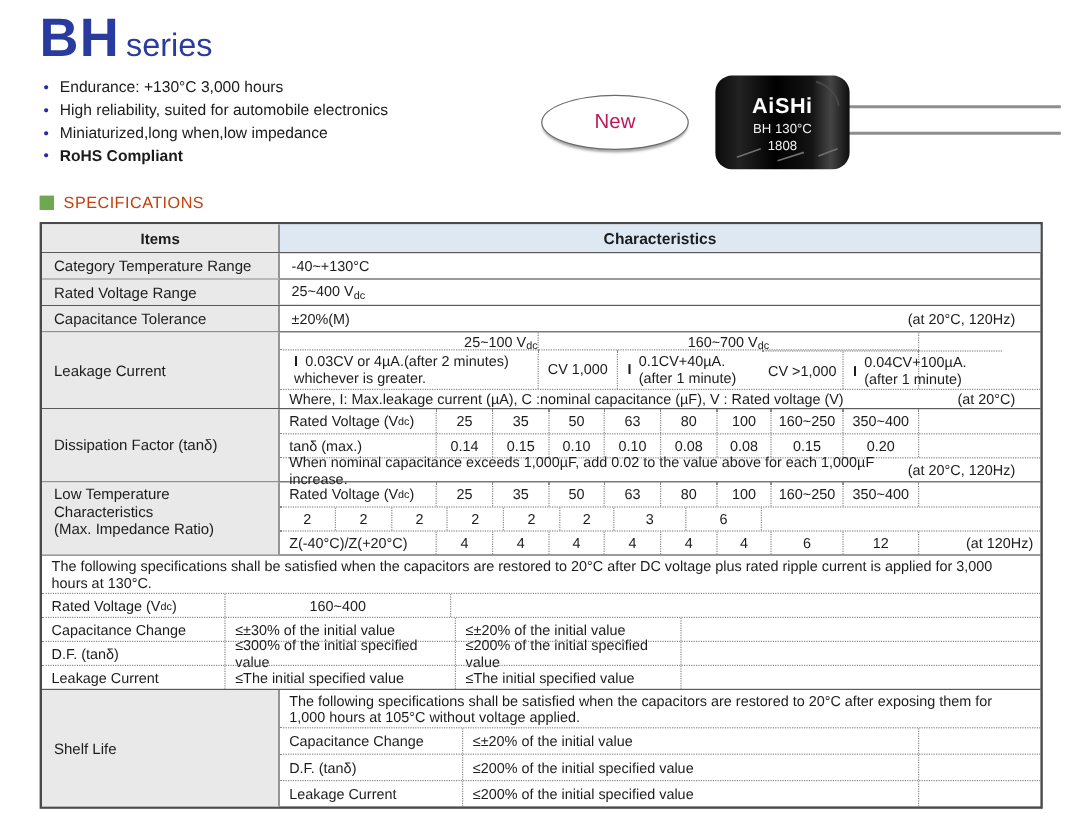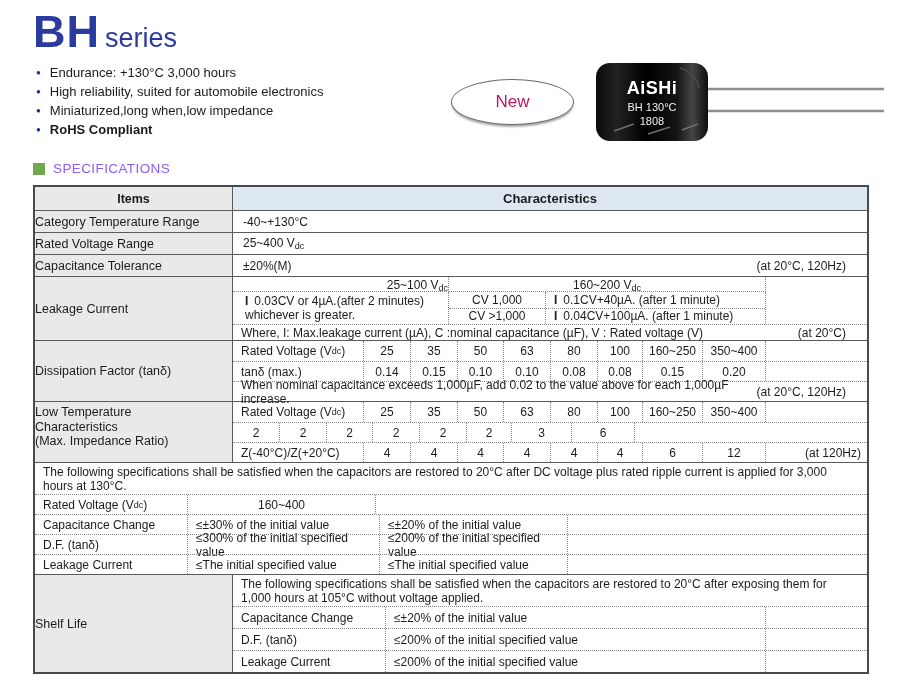--- a/index.html
+++ b/index.html
@@ -21,49 +21,49 @@
   .new-badge { position:absolute; left:451px; top:79px; width:123px; height:46px; border:1px solid #6a6a6a;
     border-radius:50%; display:flex; align-items:center; justify-content:center; font-size:17px; color:#be185d;
     background:#fff; box-shadow:0 3px 2px -1px #a8a8a8; }
 
   
   .capacitor { position:absolute; left:596px; top:61px; }
 
   
   .spec-heading { position:absolute; left:33px; top:161px; display:flex; align-items:center; }
   .green-sq { width:12px; height:12px; background:#6fa94f; margin-right:8px; }
-  .spec-label { font-size:13.5px; color:#8b5cf6; letter-spacing:0.4px; }
+  .spec-label { font-size:13.5px; color:#c2410c; letter-spacing:0.4px; }
 
   
   .spec-table { position:absolute; left:33px; top:185px; width:836px; border:2px solid #4a4a4a; font-size:12px; }
   .t-row { display:flex; }
   .t-row + .t-row { border-top:1px solid #5a5a5a; }
   .items-cell { width:198px; flex-shrink:0; background:#e9e9e9; border-right:1px solid #5a5a5a;
-    display:flex; align-items:center; font-size:12.5px; }
+    display:flex; align-items:center; padding-left:10px; font-size:12.5px; }
   .items-cell.ctr { justify-content:center; padding-left:0; }
   .items-cell.top { align-items:flex-start; padding-top:3px; line-height:14.5px; }
   .char-cell { flex:1; display:flex; flex-direction:column; min-width:0; }
 
   .hdr { height:23px; background:#dde8f3; font-weight:bold; font-size:13px; }
   .hdr .char-cell { flex-direction:row; align-items:center; justify-content:center; }
 
   .simple { height:22px; }
   .simple .char-cell { flex-direction:row; align-items:center; padding-left:10px; }
   .note-right { margin-left:auto; padding-right:21px; white-space:nowrap; }
 
   .sub { font-size:9px; vertical-align:-2px; }
   .sym { font-weight:bold; margin-right:6px; }
 
   
   .lk-r1 { display:flex; height:15px; }
   .lk-h1 { width:216px; border-right:1px dotted #888; border-bottom:1px dotted #888; text-align:right; padding-top:1px; }
   .lk-h2 { width:317px; border-right:1px dotted #888; border-bottom:1px dotted #888; text-align:center; padding-top:1px; }
   .lk-r2 { display:flex; height:33px; }
   .lk-f1 { width:216px; border-right:1px dotted #888; padding:2px 0 0 12px; line-height:14px; }
-  .lk-right { width:317px; border-right:1px dotted #888; display:flex; flex-direction:column; }
+  .lk-right { width:317px; border-right:1px dotted #888; display:flex; flex-direction:row; }
   .lk-subrow { display:flex; flex:1; align-items:stretch; }
   .lk-subrow + .lk-subrow { border-top:1px dotted #888; }
   .lk-cond { width:97px; border-right:1px dotted #888; display:flex; align-items:center; justify-content:center; }
   .lk-form { padding-left:8px; display:flex; align-items:center; }
   .lk-r3 { display:flex; height:16px; border-top:1px dotted #888; align-items:center; padding-left:8px; }
 
   
   .dg-row { display:flex; height:20px; }
   .dg-row + .dg-row { border-top:1px dotted #888; }
   .dg-label { width:131px; border-right:1px dotted #888; display:flex; align-items:center; padding-left:8px; }
@@ -174,21 +174,21 @@
         <span>±20%(M)</span>
         <span class="note-right">(at 20°C, 120Hz)</span>
       </div>
     </div>
 
     <div class="t-row" style="height:64px">
       <div class="items-cell">Leakage Current</div>
       <div class="char-cell">
         <div class="lk-r1">
           <div class="lk-h1"><span>25~100 V</span><span class="sub">dc</span></div>
-          <div class="lk-h2"><span>160~200 V</span><span class="sub">dc</span></div>
+          <div class="lk-h2"><span>160~700 V</span><span class="sub">dc</span></div>
           <div class="fill"></div>
         </div>
         <div class="lk-r2">
           <div class="lk-f1">
             <span class="sym">I</span><span>0.03CV or 4µA.(after 2 minutes)</span><br>
             <span>whichever is greater.</span>
           </div>
           <div class="lk-right">
             <div class="lk-subrow">
               <div class="lk-cond">CV  1,000</div>

